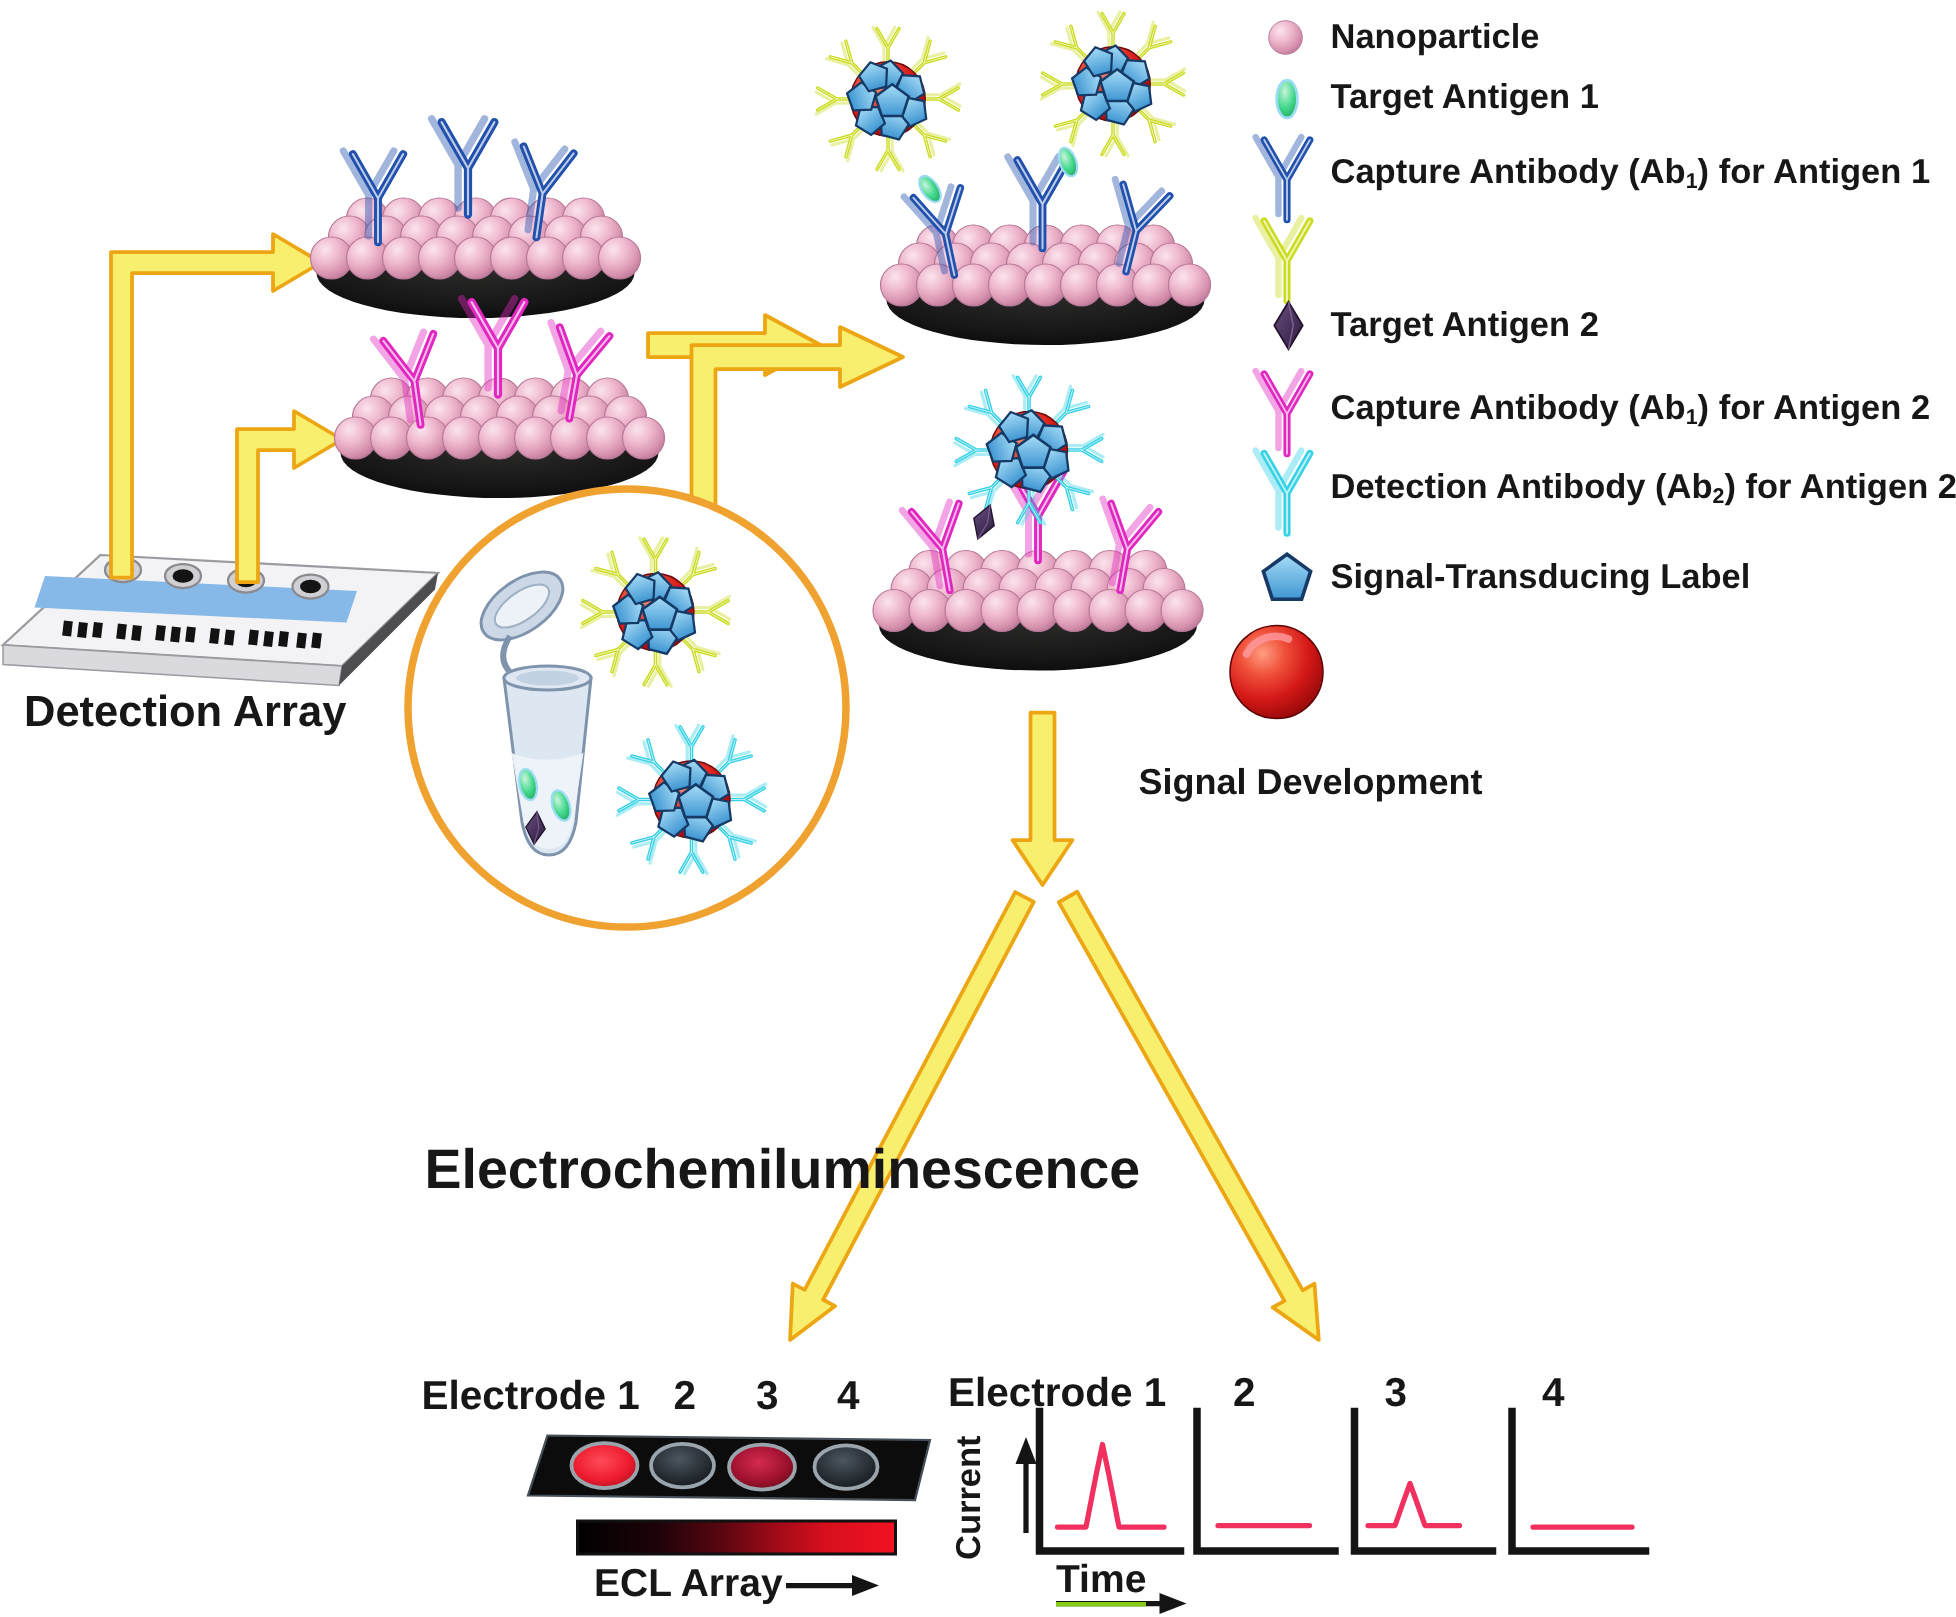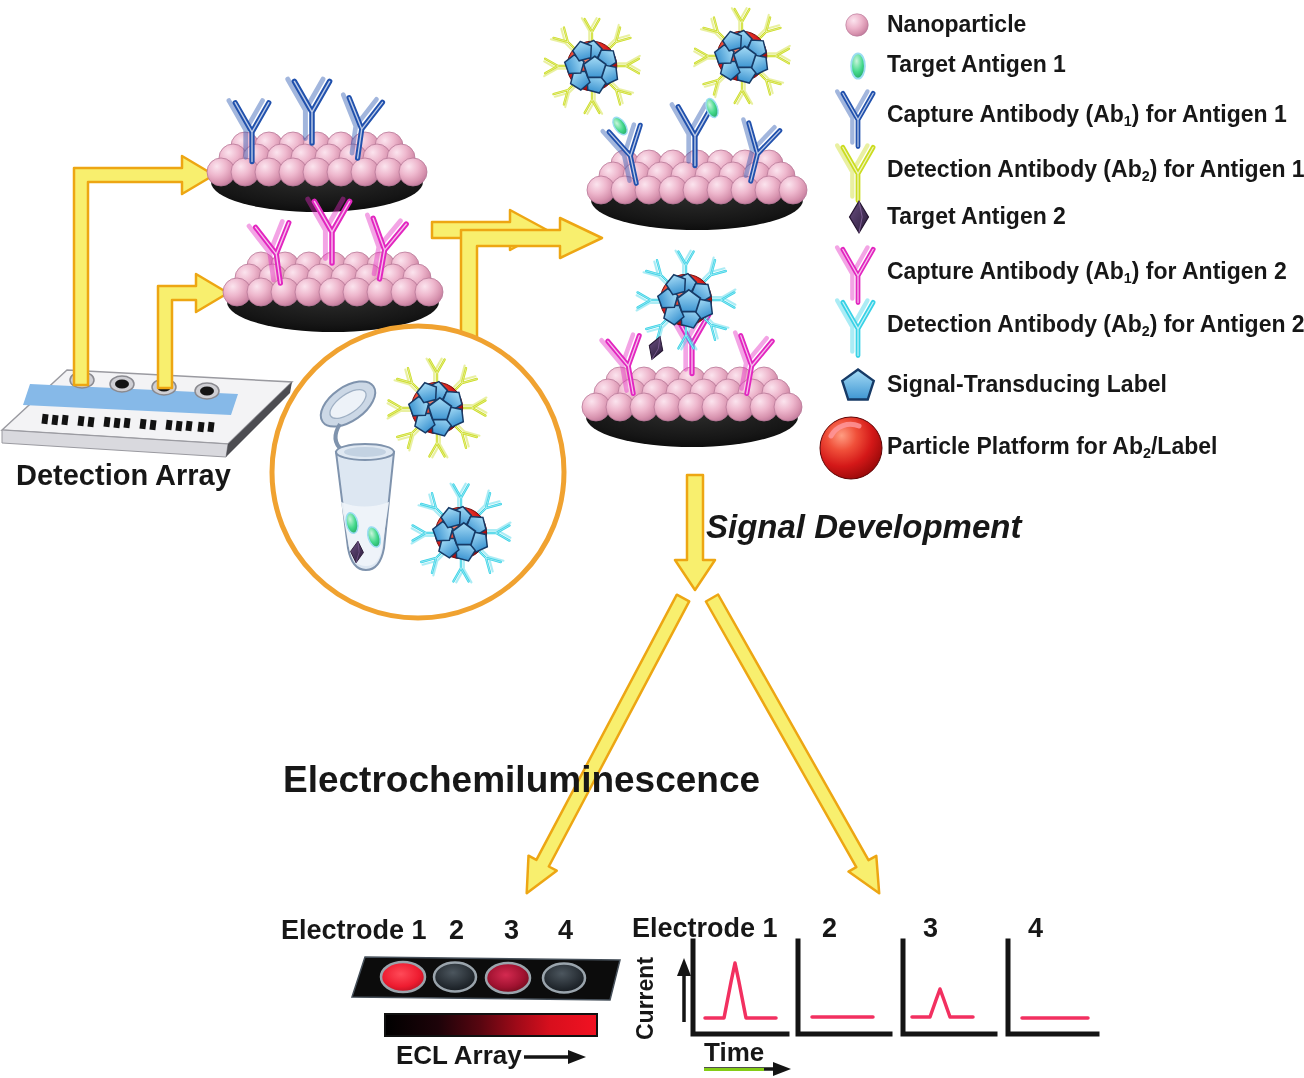--- a/index.html
+++ b/index.html
@@ -310,28 +310,26 @@
       <path class="amptrace" d="M1022,1018 L1088,1018"></path>
     </g>
   </g>
 </svg>
 
 <div class="txt" style="left:16px;top:460px;font-size:29px;">Detection Array</div>
 
 <div class="legend-row" style="top:11px"><span>Nanoparticle</span><sub></sub><span></span></div>
 <div class="legend-row" style="top:51px"><span>Target Antigen 1</span><sub></sub><span></span></div>
 <div class="legend-row" style="top:101px"><span>Capture Antibody (Ab</span><sub>1</sub><span>) for Antigen 1</span></div>
-<div class="legend-row" style="top:156px"><span>Detection Antibody (Ab</span><sub>2</sub><span>) for Antigen 1</span></div>
 <div class="legend-row" style="top:203px"><span>Target Antigen 2</span><sub></sub><span></span></div>
 <div class="legend-row" style="top:258px"><span>Capture Antibody (Ab</span><sub>1</sub><span>) for Antigen 2</span></div>
 <div class="legend-row" style="top:311px"><span>Detection Antibody (Ab</span><sub>2</sub><span>) for Antigen 2</span></div>
 <div class="legend-row" style="top:371px"><span>Signal-Transducing Label</span><sub></sub><span></span></div>
-<div class="legend-row" style="top:433px"><span>Particle Platform for Ab</span><sub>2</sub><span>/Label</span></div>
-
-<div class="txt" style="left:706px;top:509px;font-size:33px;font-style:italic;">Signal Development</div>
+
+<div class="txt" style="left:759px;top:509px;font-size:24px;">Signal Development</div>
 <div class="txt" style="left:283px;top:760px;font-size:37px;">Electrochemiluminescence</div>
 
 <div class="txt" style="left:281px;top:916px;font-size:27px;">Electrode 1</div>
 <div class="txt" style="left:449px;top:916px;font-size:27px;">2</div>
 <div class="txt" style="left:504px;top:916px;font-size:27px;">3</div>
 <div class="txt" style="left:558px;top:916px;font-size:27px;">4</div>
 <div class="txt" style="left:396px;top:1041px;font-size:26px;">ECL Array</div>
 
 <div class="txt" style="left:632px;top:914px;font-size:27px;">Electrode 1</div>
 <div class="txt" style="left:822px;top:914px;font-size:27px;">2</div>

